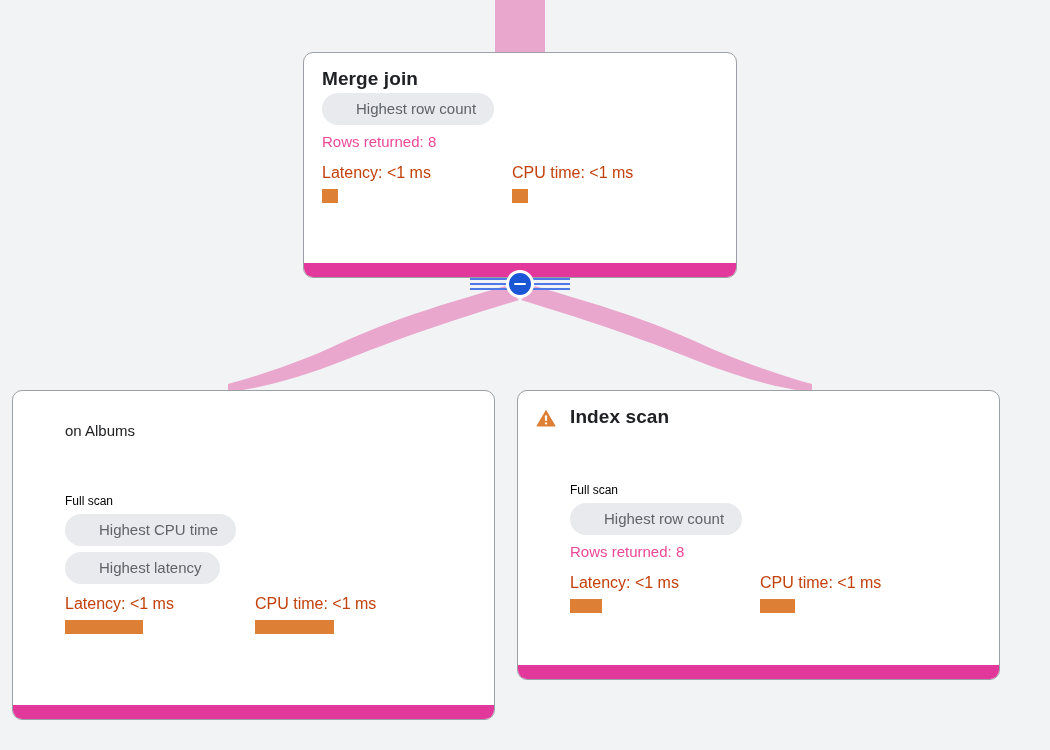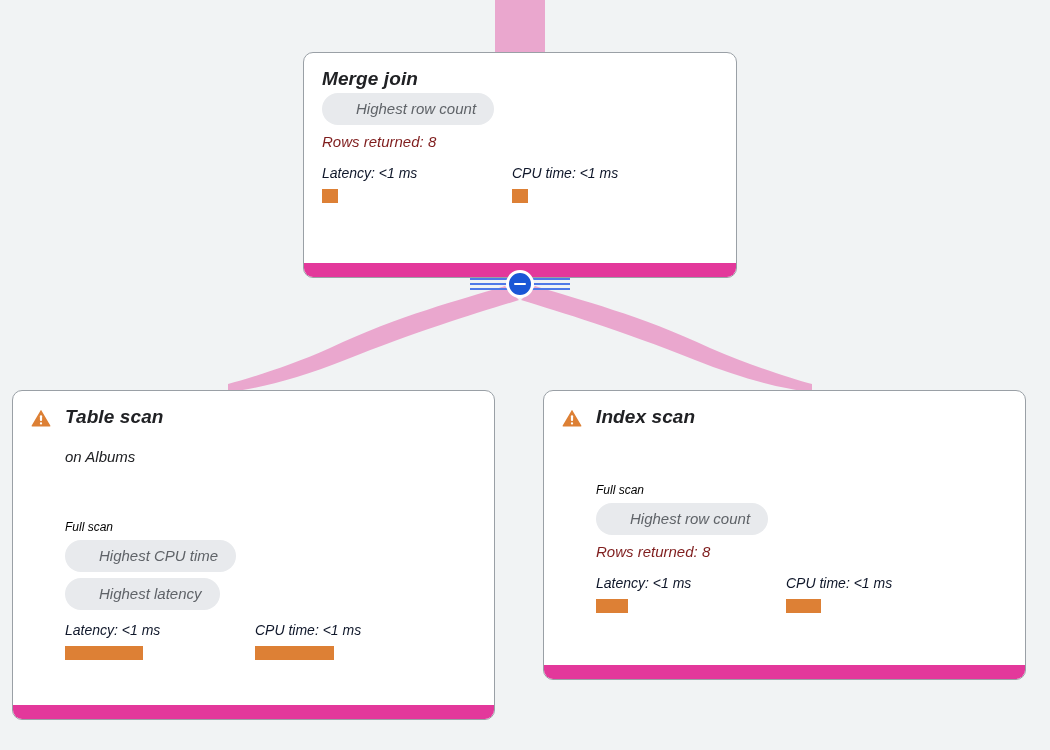--- a/index.html
+++ b/index.html
@@ -3,21 +3,21 @@
 <meta charset="utf-8">
 <style>
   html,body{margin:0;padding:0;}
   body{
     width:1050px;height:750px;
     background:#f1f3f4;
     font-family:"Liberation Sans", sans-serif;
     position:relative;overflow:hidden;
     -webkit-font-smoothing:antialiased;
   }
-  #canvas{position:absolute;inset:0;width:1050px;height:750px;font-style:italic;}
+  #canvas{position:absolute;inset:0;width:1050px;height:750px;}
   .edges{position:absolute;left:0;top:0;width:1050px;height:750px;pointer-events:none;}
 
   
   .node{
     position:absolute;
     background:#ffffff;
     border:1px solid #9aa0a6;
     border-radius:10px;
     box-sizing:border-box;
     overflow:hidden;
@@ -45,23 +45,23 @@
     display:block;
     background:#e8eaed;
     color:#5f6368;
     border-radius:16px;
     font-size:15px;
     line-height:20px;
     padding:6px 18px 6px 34px;
     margin-bottom:6px;
     width:fit-content;
   }
-  .rows-line{font-size:15px;color:#7f1d1d;line-height:22px;margin-top:0;}
+  .rows-line{font-size:15px;color:#ec4899;line-height:22px;margin-top:0;}
   .metrics{display:flex;margin-top:10px;}
-  .metric-label{font-size:14px;color:#0f172a;line-height:20px;white-space:nowrap;}
+  .metric-label{font-size:16px;color:#c2410c;line-height:20px;white-space:nowrap;}
   .metric-bar{height:14px;margin-top:6px;}
 
   
   .indent{padding-left:34px;}
 
   
   .collapse-wrap{
     position:absolute;z-index:30;
     display:flex;align-items:center;justify-content:center;
   }
@@ -143,30 +143,20 @@
           <div class="metric-label">CPU time: &lt;1 ms</div>
           <div class="metric-bar" style="width:16px;background:#dd8035;"></div>
         </div>
       </div>
     </div>
     <div class="node-foot" style="background:#e3389b;"></div>
   </div>
 
   <div class="node" style="left:12px;top:390px;width:483px;height:330px;">
     <div class="node-body">
-      <div class="title-row">
-        <span class="warn-icon">
-          <svg width="20" height="18" viewBox="0 0 20 18">
-            <path d="M10 0.8 L19.3 16.6 Q19.9 17.6 18.7 17.6 L1.3 17.6 Q0.1 17.6 0.7 16.6 Z" fill="#dd8035"></path>
-            <rect x="8.9" y="6.2" width="2.2" height="5.8" rx="1" fill="#ffffff"></rect>
-            <rect x="8.9" y="13.2" width="2.2" height="2.2" rx="1" fill="#ffffff"></rect>
-          </svg>
-        </span>
-        <div class="node-title">Table scan</div>
-      </div>
       <div class="indent">
         <div class="node-sub">on Albums</div>
         <div class="node-sub2">Full scan</div>
         <div class="chips">
           <span class="chip">Highest CPU time</span>
           <span class="chip">Highest latency</span>
         </div>
         <div class="metrics">
           <div style="width:190px;">
             <div class="metric-label">Latency: &lt;1 ms</div>
@@ -175,21 +165,21 @@
           <div>
             <div class="metric-label">CPU time: &lt;1 ms</div>
             <div class="metric-bar" style="width:79px;background:#dd8035;"></div>
           </div>
         </div>
       </div>
     </div>
     <div class="node-foot" style="background:#e3389b;"></div>
   </div>
 
-  <div class="node" style="left:543px;top:390px;width:483px;height:290px;">
+  <div class="node" style="left:517px;top:390px;width:483px;height:290px;">
     <div class="node-body">
       <div class="title-row">
         <span class="warn-icon">
           <svg width="20" height="18" viewBox="0 0 20 18">
             <path d="M10 0.8 L19.3 16.6 Q19.9 17.6 18.7 17.6 L1.3 17.6 Q0.1 17.6 0.7 16.6 Z" fill="#dd8035"></path>
             <rect x="8.9" y="6.2" width="2.2" height="5.8" rx="1" fill="#ffffff"></rect>
             <rect x="8.9" y="13.2" width="2.2" height="2.2" rx="1" fill="#ffffff"></rect>
           </svg>
         </span>
         <div class="node-title">Index scan</div>

